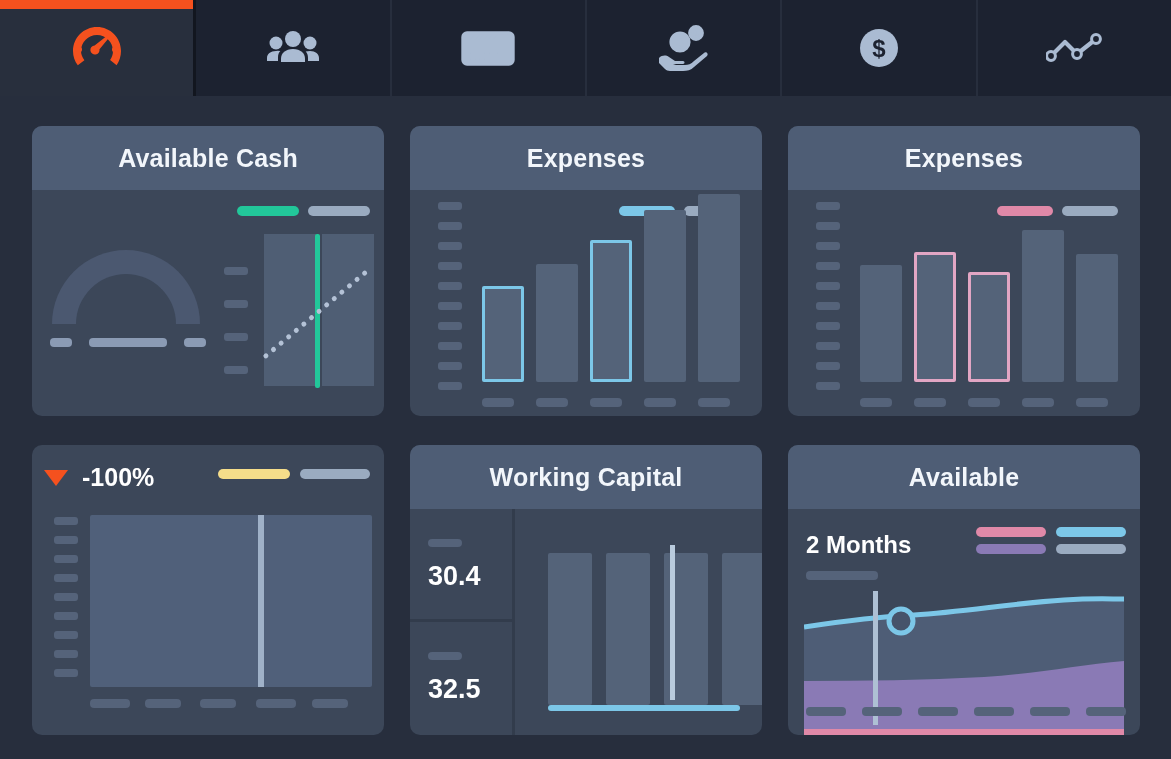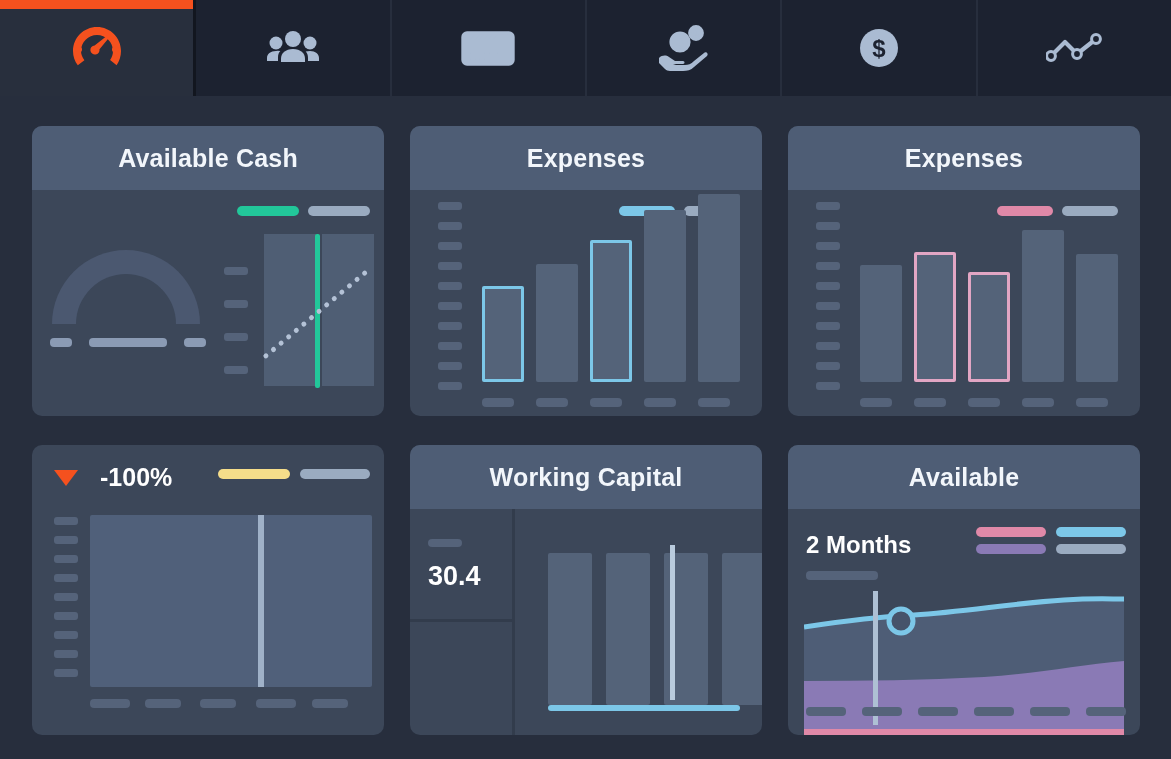--- a/index.html
+++ b/index.html
@@ -292,21 +292,21 @@
         <div class="xlabel" style="left:54px;width:32px;"></div>
         <div class="xlabel" style="left:108px;width:32px;"></div>
         <div class="xlabel" style="left:162px;width:32px;"></div>
         <div class="xlabel" style="left:216px;width:32px;"></div>
       </div>
     </div>
   </div>
 
   <div class="card">
     <div class="card-body">
-      <div style="position:absolute;left:22px;top:18px;display:flex;align-items:center;gap:22px;">
+      <div style="position:absolute;left:12px;top:18px;display:flex;align-items:center;gap:14px;">
         <div class="gm-tri"></div>
         <div class="gm-val">-100%</div>
       </div>
       <div style="position:absolute;right:14px;top:24px;display:flex;gap:10px;">
         <div class="legend-bar" style="width:72px;background:#f5dd8a;"></div>
         <div class="legend-bar" style="width:70px;background:#9aabc0;"></div>
       </div>
       <div class="ticks" style="left:22px;top:72px;gap:11px;">
         <div class="tick"></div>
         <div class="tick"></div>
@@ -332,20 +332,24 @@
 
   <div class="card">
     <div class="card-head">
       <span class="card-title">Working Capital</span>
     </div>
     <div class="card-body">
       <div class="wc-left">
         <div class="wc-cell">
           <div class="sk-dim" style="position:absolute;left:18px;top:30px;width:34px;height:8px;"></div>
           <div class="wc-num">30.4</div>
+        </div>
+        <div class="wc-cell">
+          <div class="sk-dim" style="position:absolute;left:18px;top:30px;width:34px;height:8px;"></div>
+          <div class="wc-num">32.5</div>
         </div>
       </div>
       <div class="wc-divider"></div>
       <div style="position:absolute;left:138px;right:22px;top:36px;bottom:30px;">
         <div class="bar" style="left:0;width:44px;height:152px;"></div>
         <div class="bar" style="left:58px;width:44px;height:152px;"></div>
         <div class="bar" style="left:116px;width:44px;height:152px;"></div>
         <div class="bar" style="left:174px;width:44px;height:152px;"></div>
         <div class="wc-vline" style="left:122px;top:0;height:155px;"></div>
         <div class="wc-baseline" style="left:0;right:0;bottom:-6px;"></div>

